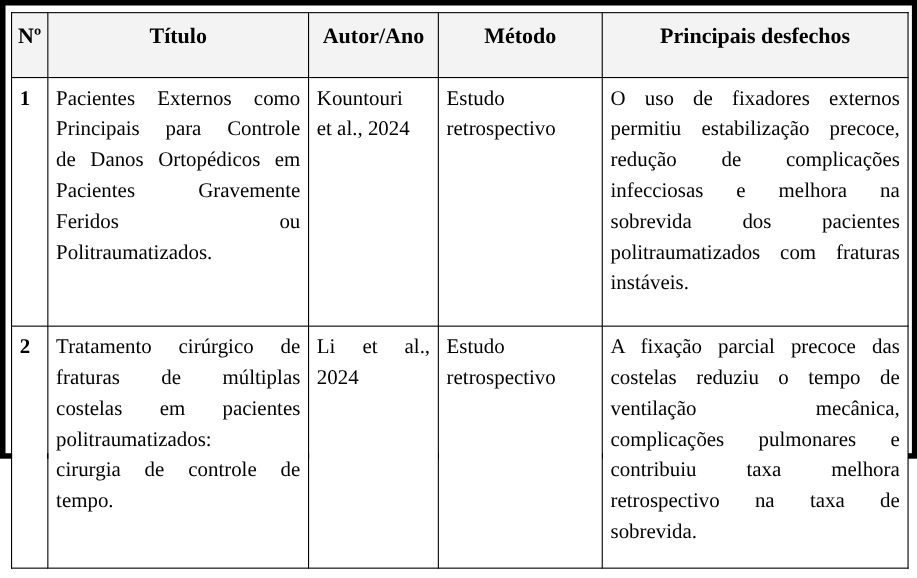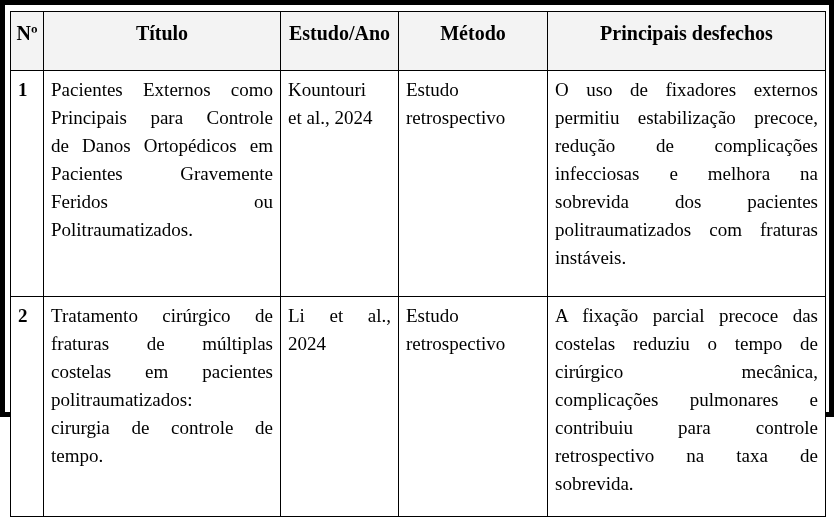--- a/index.html
+++ b/index.html
@@ -72,21 +72,21 @@
       <col style="width:33px">
       <col style="width:237px">
       <col style="width:118px">
       <col style="width:149px">
       <col style="width:278px">
     </colgroup>
     <thead>
       <tr class="header-row">
         <th>Nº</th>
         <th>Título</th>
-        <th>Estudo/Ano</th>
+        <th>Autor/Ano</th>
         <th>Método</th>
         <th>Principais desfechos</th>
       </tr>
     </thead>
     <tbody>
       <tr class="body-row-1">
         <td class="num-cell">1</td>
         <td class="titulo-cell">
             <div class="jline">Pacientes Externos como</div>
             <div class="jline">Principais para Controle</div>
@@ -127,22 +127,22 @@
             <div class="jline"><span>Li </span><span class="it">et al.,</span></div>
             <div class="jline jlast">2024</div>
           </td>
         <td class="metodo-cell">
             <div class="jline">Estudo</div>
             <div class="jline jlast">retrospectivo</div>
           </td>
         <td class="desfechos-cell">
             <div class="jline">A fixação parcial precoce das</div>
             <div class="jline">costelas reduziu o tempo de</div>
-            <div class="jline">cirúrgico mecânica,</div>
+            <div class="jline">ventilação mecânica,</div>
             <div class="jline">complicações pulmonares e</div>
-            <div class="jline">contribuiu para controle</div>
+            <div class="jline">contribuiu taxa melhora</div>
             <div class="jline">retrospectivo na taxa de</div>
             <div class="jline jlast">sobrevida.</div>
           </td>
       </tr>
     </tbody>
   </table>
 </div>
 
 </body></html>

